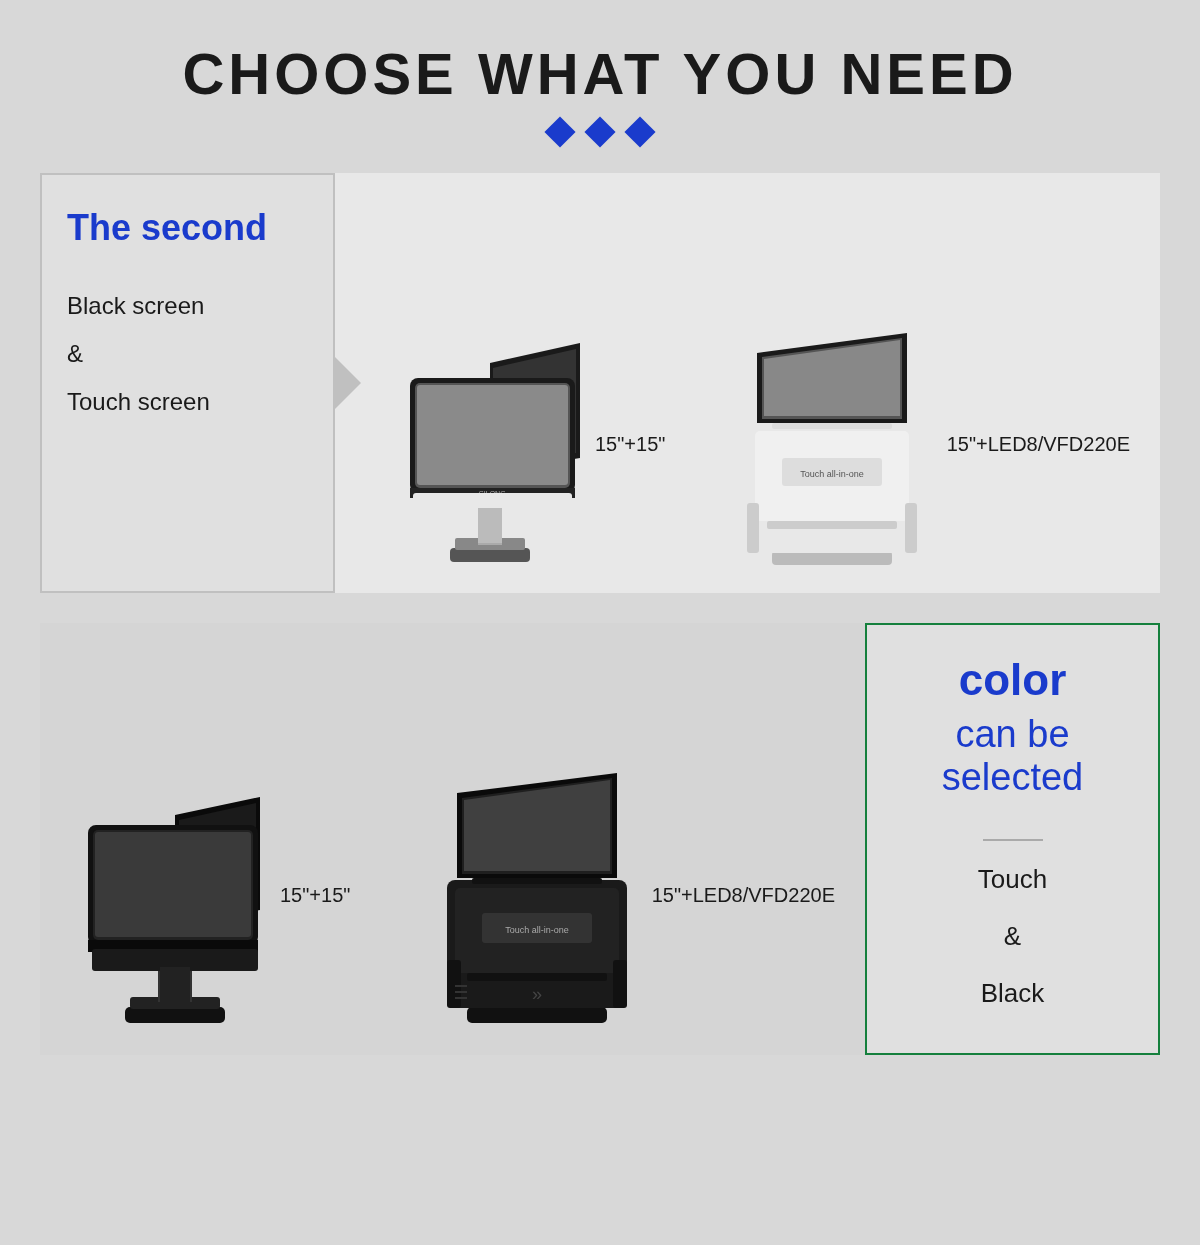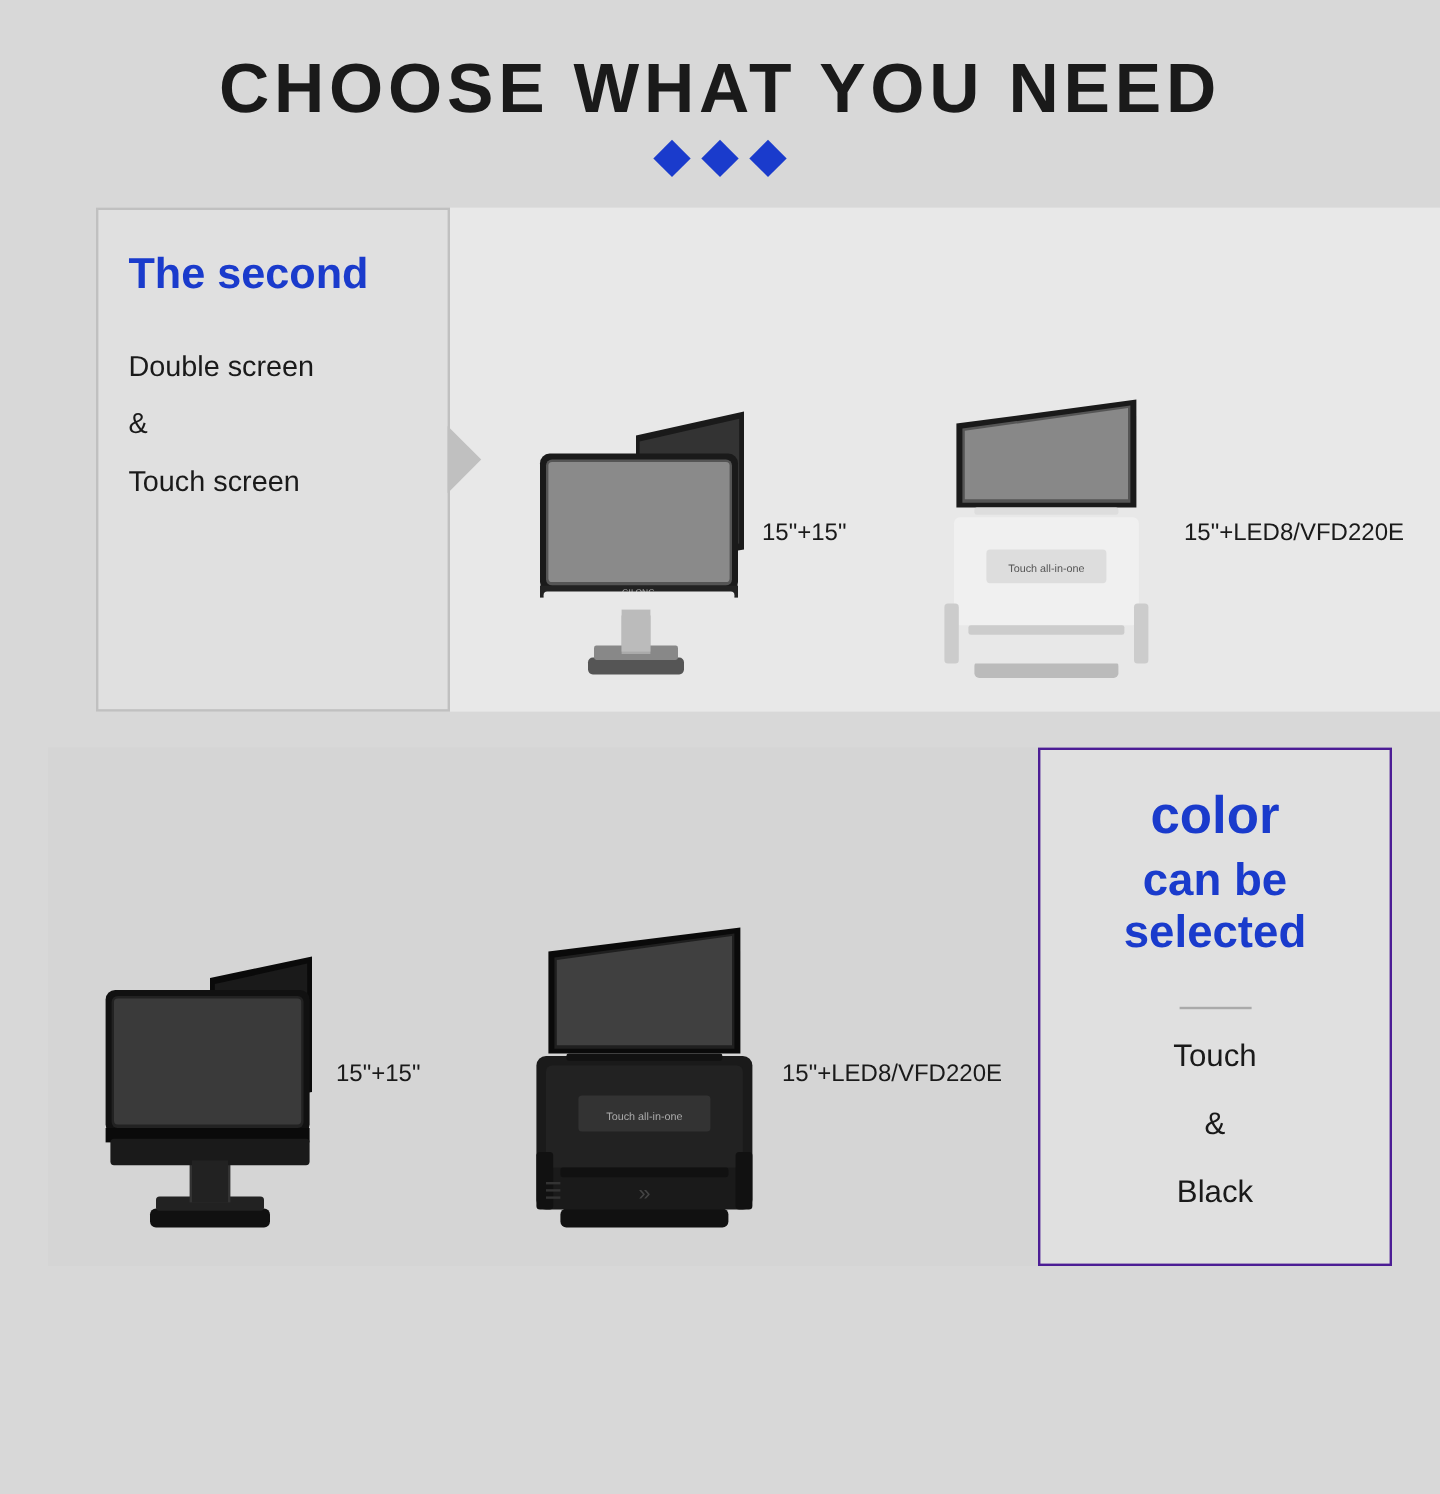--- a/index.html
+++ b/index.html
@@ -41,21 +41,20 @@
       background: #1a3bcc;
       transform: rotate(45deg);
     }
 
     
     .top-section {
       display: flex;
       width: 100%;
       margin-bottom: 30px;
       gap: 0;
-      margin-left: 40px;
     }
 
     .left-panel {
       background: #e0e0e0;
       border: 2px solid #c0c0c0;
       width: 295px;
       min-height: 420px;
       padding: 30px 25px;
       flex-shrink: 0;
       position: relative;
@@ -125,21 +124,21 @@
       background: #d5d5d5;
       display: flex;
       flex-direction: row;
       align-items: flex-end;
       padding: 20px 30px;
       gap: 40px;
     }
 
     .color-panel {
       background: #e0e0e0;
-      border: 2px solid #4c1d95;
+      border: 2px solid #15803d;
       width: 295px;
       min-height: 350px;
       padding: 30px 25px;
       flex-shrink: 0;
       display: flex;
       flex-direction: column;
       align-items: center;
       justify-content: center;
     }
 
@@ -147,21 +146,21 @@
       color: #1a3bcc;
       font-size: 44px;
       font-weight: 700;
       text-align: center;
       margin-bottom: 8px;
     }
 
     .color-subtitle {
       color: #1a3bcc;
       font-size: 38px;
-      font-weight: 700;
+      font-weight: 400;
       text-align: center;
       margin-bottom: 30px;
     }
 
     .divider-line {
       width: 60px;
       height: 2px;
       background: #aaa;
       margin: 10px auto;
     }
@@ -188,21 +187,21 @@
     </div>
   </div>
 
   <div class="top-section">
 
     <div class="left-panel">
       <div class="second-screen-title">
         <span>The second</span><br>
       </div>
       <div class="screen-options">
-        <span>Double screen</span><br>
+        <span>Black screen</span><br>
         <span>&amp;</span><br>
         <span>Touch screen</span>
       </div>
       <div class="arrow-right"></div>
     </div>
 
     <div class="right-products">
 
       <div class="product-item">
         <svg width="210" height="270" viewBox="0 0 210 270">

